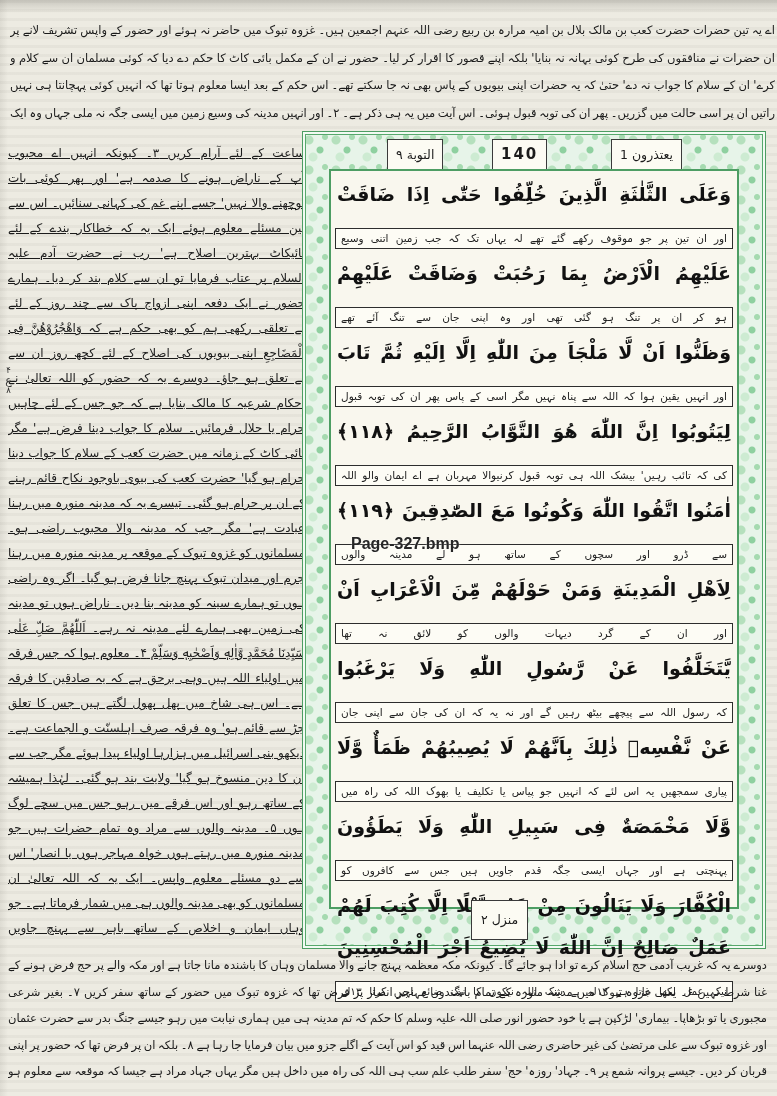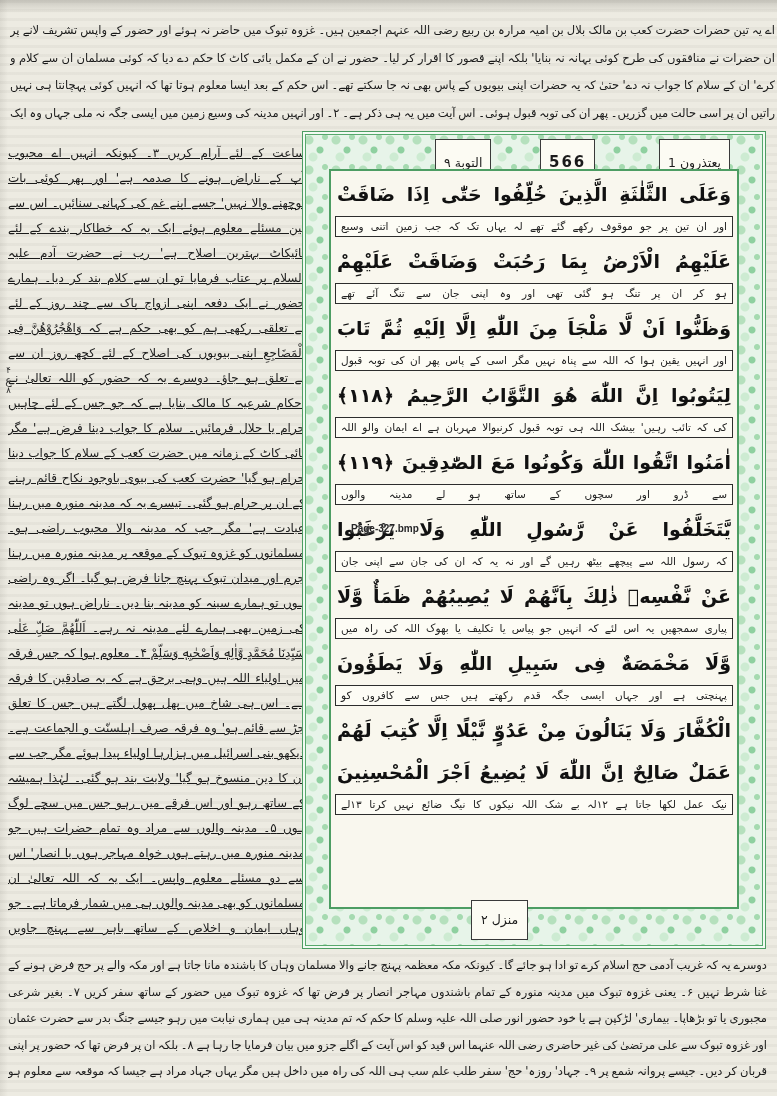--- a/index.html
+++ b/index.html
@@ -36,30 +36,30 @@
     box-shadow: inset 0 0 0 2px #f2faf3, inset 0 0 0 3px #57a86c;
   }
   .box-inner{
     position:absolute;left:26px;right:26px;top:37px;bottom:39px;
     background:#f9f7ee;border:2px solid #4d9d63;padding:3px 3px 12px;
     display:flex;flex-direction:column;
   }
   .ar{height:42px;line-height:40px;font-weight:bold;font-size:19px;overflow:hidden;
     text-align:justify;text-align-last:justify;direction:rtl;padding:0 3px;color:#111;}
   .ur-strip{height:19px;line-height:18px;font-size:10.5px;overflow:hidden;
-    border:1px solid #2d2d2d;background:#fdfcf5;margin:0 1px 4px;padding:0 5px;
+    border:1px solid #2d2d2d;background:#fdfcf5;margin:12px 1px 4px;padding:0 5px;
     text-align:justify;text-align-last:justify;direction:rtl;color:#222;}
   .hdr-label{position:absolute;top:7px;height:22px;line-height:21px;background:#fcfbf3;
-    border:1.5px solid #3a3a3a;font-size:12.5px;padding:12px 8px;direction:rtl;white-space:nowrap;margin-left:48px;}
+    border:1.5px solid #3a3a3a;font-size:12.5px;padding:4px 8px;direction:rtl;white-space:nowrap;}
   .hdr-label.pageno{font-size:15px;font-weight:bold;letter-spacing:2px;}
   .manzil{position:absolute;bottom:8px;left:168px;height:22px;line-height:21px;background:#fcfbf3;
     border:1.5px solid #3a3a3a;font-size:12.5px;padding:8px 9px;direction:rtl;white-space:nowrap;}
   
-  .file-label{position:absolute;left:351px;top:523px;z-index:6;
-    font-family:"Liberation Sans", sans-serif;font-size:10px;font-weight:bold;color:#262626;
+  .file-label{position:absolute;left:351px;top:535px;z-index:6;
+    font-family:"Liberation Sans", sans-serif;font-size:16px;font-weight:bold;color:#262626;
     text-shadow:0 0 2px rgba(255,255,255,.85);}
   .ruku{position:absolute;left:1px;top:366px;width:15px;text-align:center;color:#333;
     font-size:8.5px;line-height:9px;}
   .ruku .mid{font-size:11px;line-height:11px;display:block;}
   .ruku span{display:block;}
 </style>
 </head>
 <body>
 
 <div class="page">
@@ -109,21 +109,21 @@
     </div>
 
   <div class="ruku">
     <span>۴</span>
     <span class="mid">ع</span>
     <span>۸</span>
   </div>
 
   <div class="quran-box">
     <div class="hdr-label" style="left:84px">التوبة ۹</div>
-    <div class="hdr-label pageno" style="left:189px">566</div>
+    <div class="hdr-label pageno" style="left:189px">140</div>
     <div class="hdr-label" style="left:308px">يعتذرون 1</div>
 
     <div class="box-inner">
 
     <div class="pair">
         <div class="ar">وَعَلَى الثَّلٰثَةِ الَّذِينَ خُلِّفُوا حَتّٰى اِذَا ضَاقَتْ</div>
         <div class="ur-strip">اور ان تین پر جو موقوف رکھے گئے تھے لہ یہاں تک کہ جب زمین اتنی وسیع</div>
       </div>
         <div class="pair">
         <div class="ar">عَلَيْهِمُ الْاَرْضُ بِمَا رَحُبَتْ وَضَاقَتْ عَلَيْهِمْ اَنْفُسُهُمْ</div>
@@ -135,30 +135,34 @@
       </div>
         <div class="pair">
         <div class="ar">لِيَتُوبُوا اِنَّ اللّٰهَ هُوَ التَّوَّابُ الرَّحِيمُ ﴿۱۱۸﴾ يٰاَيُّهَا الَّذِينَ</div>
         <div class="ur-strip">کی کہ تائب رہیں' بیشک اللہ ہی توبہ قبول کرنیوالا مہربان ہے اے ایمان والو اللہ</div>
       </div>
         <div class="pair">
         <div class="ar">اٰمَنُوا اتَّقُوا اللّٰهَ وَكُونُوا مَعَ الصّٰدِقِينَ ﴿۱۱۹﴾ مَا كَانَ</div>
         <div class="ur-strip">سے ڈرو اور سچوں کے ساتھ ہو لے مدینہ والوں</div>
       </div>
         <div class="pair">
+        <div class="ar">لِاَهْلِ الْمَدِينَةِ وَمَنْ حَوْلَهُمْ مِّنَ الْاَعْرَابِ اَنْ</div>
+        <div class="ur-strip">اور ان کے گرد دیہات والوں کو لائق نہ تھا</div>
+      </div>
+        <div class="pair">
         <div class="ar">يَّتَخَلَّفُوا عَنْ رَّسُولِ اللّٰهِ وَلَا يَرْغَبُوا بِاَنْفُسِهِمْ</div>
         <div class="ur-strip">کہ رسول اللہ سے پیچھے بیٹھ رہیں گے اور نہ یہ کہ ان کی جان سے اپنی جان</div>
       </div>
         <div class="pair">
         <div class="ar">عَنْ نَّفْسِهٖ ذٰلِكَ بِاَنَّهُمْ لَا يُصِيبُهُمْ ظَمَأٌ وَّلَا نَصَبٌ</div>
         <div class="ur-strip">پیاری سمجھیں یہ اس لئے کہ انہیں جو پیاس یا تکلیف یا بھوک اللہ کی راہ میں</div>
       </div>
         <div class="pair">
         <div class="ar">وَّلَا مَخْمَصَةٌ فِی سَبِيلِ اللّٰهِ وَلَا يَطَؤُونَ مَوْطِئًا يَّغِيظُ</div>
-        <div class="ur-strip">پہنچتی ہے اور جہاں ایسی جگہ قدم رکھتے ہیں جس سے کافروں کو</div>
+        <div class="ur-strip">پہنچتی ہے اور جہاں ایسی جگہ قدم جاویں ہیں جس سے کافروں کو</div>
       </div>
         <div class="pair">
         <div class="ar">الْكُفَّارَ وَلَا يَنَالُونَ مِنْ عَدُوٍّ نَّيْلًا اِلَّا كُتِبَ لَهُمْ بِهٖ</div>
       </div>
         <div class="pair">
         <div class="ar">عَمَلٌ صَالِحٌ اِنَّ اللّٰهَ لَا يُضِيعُ اَجْرَ الْمُحْسِنِينَ ﴿۱۲۰﴾</div>
         <div class="ur-strip">نیک عمل لکھا جاتا ہے ۱۲لہ بے شک اللہ نیکوں کا نیگ ضائع نہیں کرتا ۱۳لے</div>
       </div>
       </div>
 

